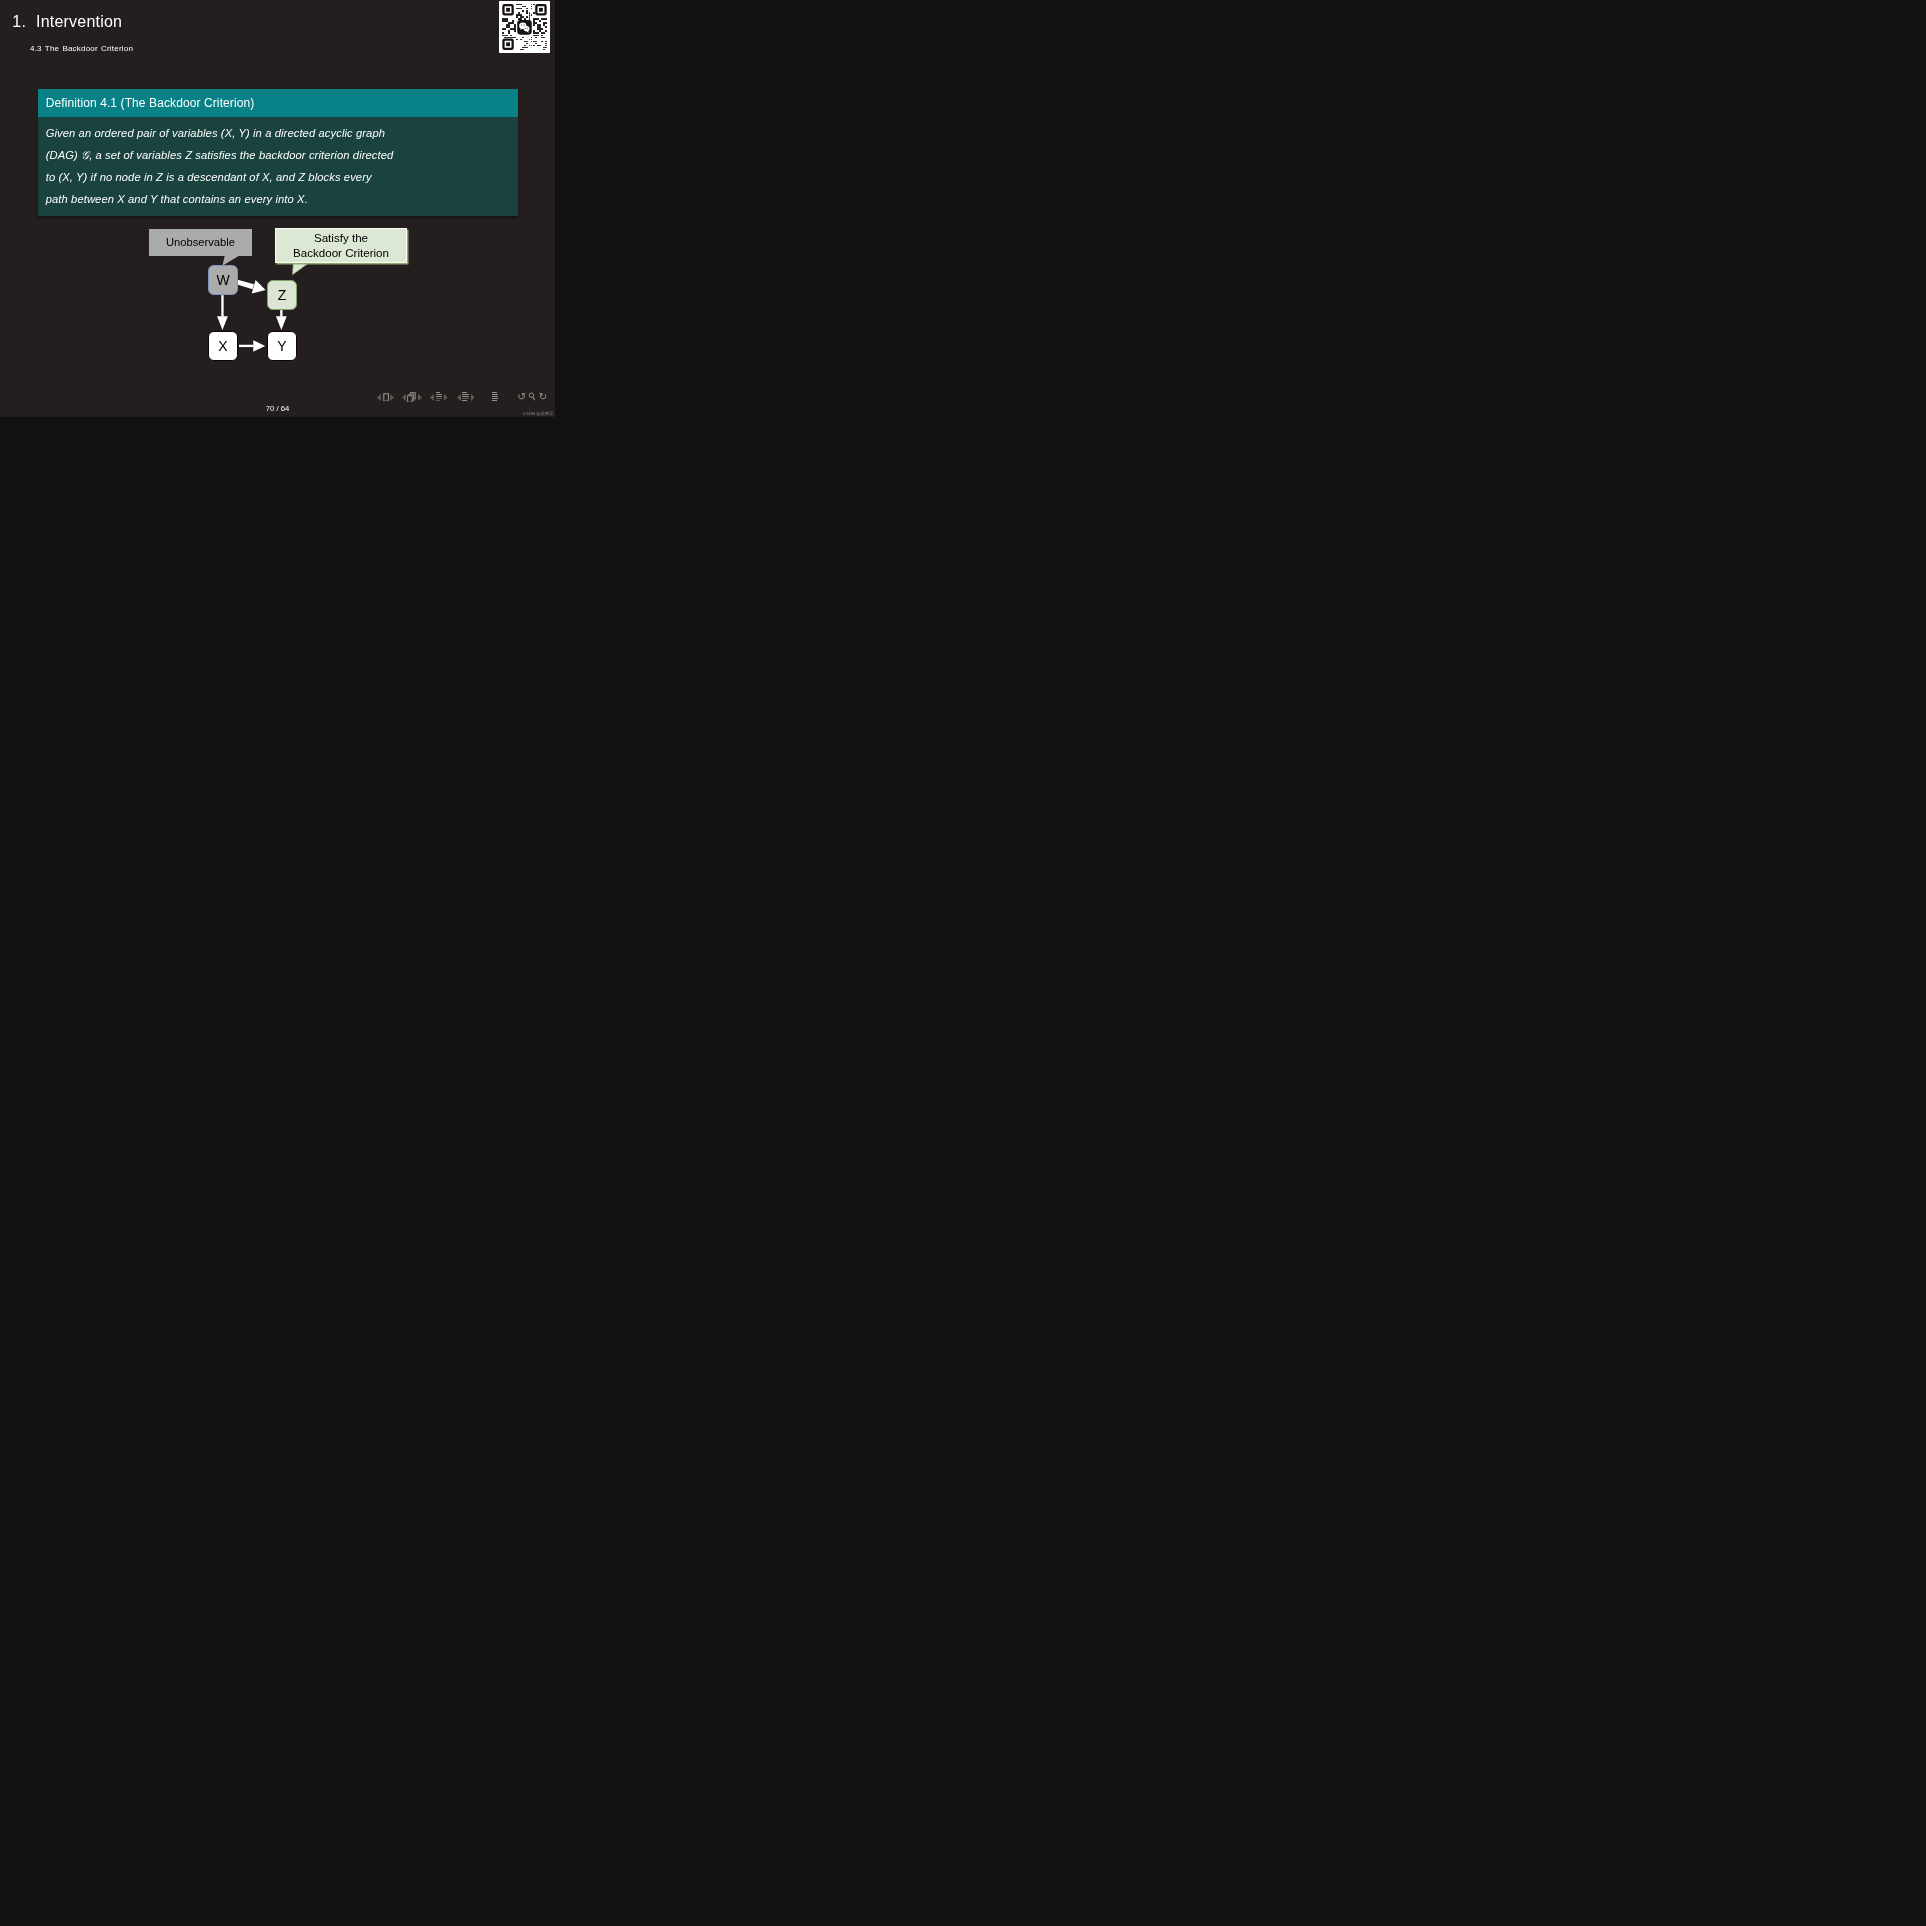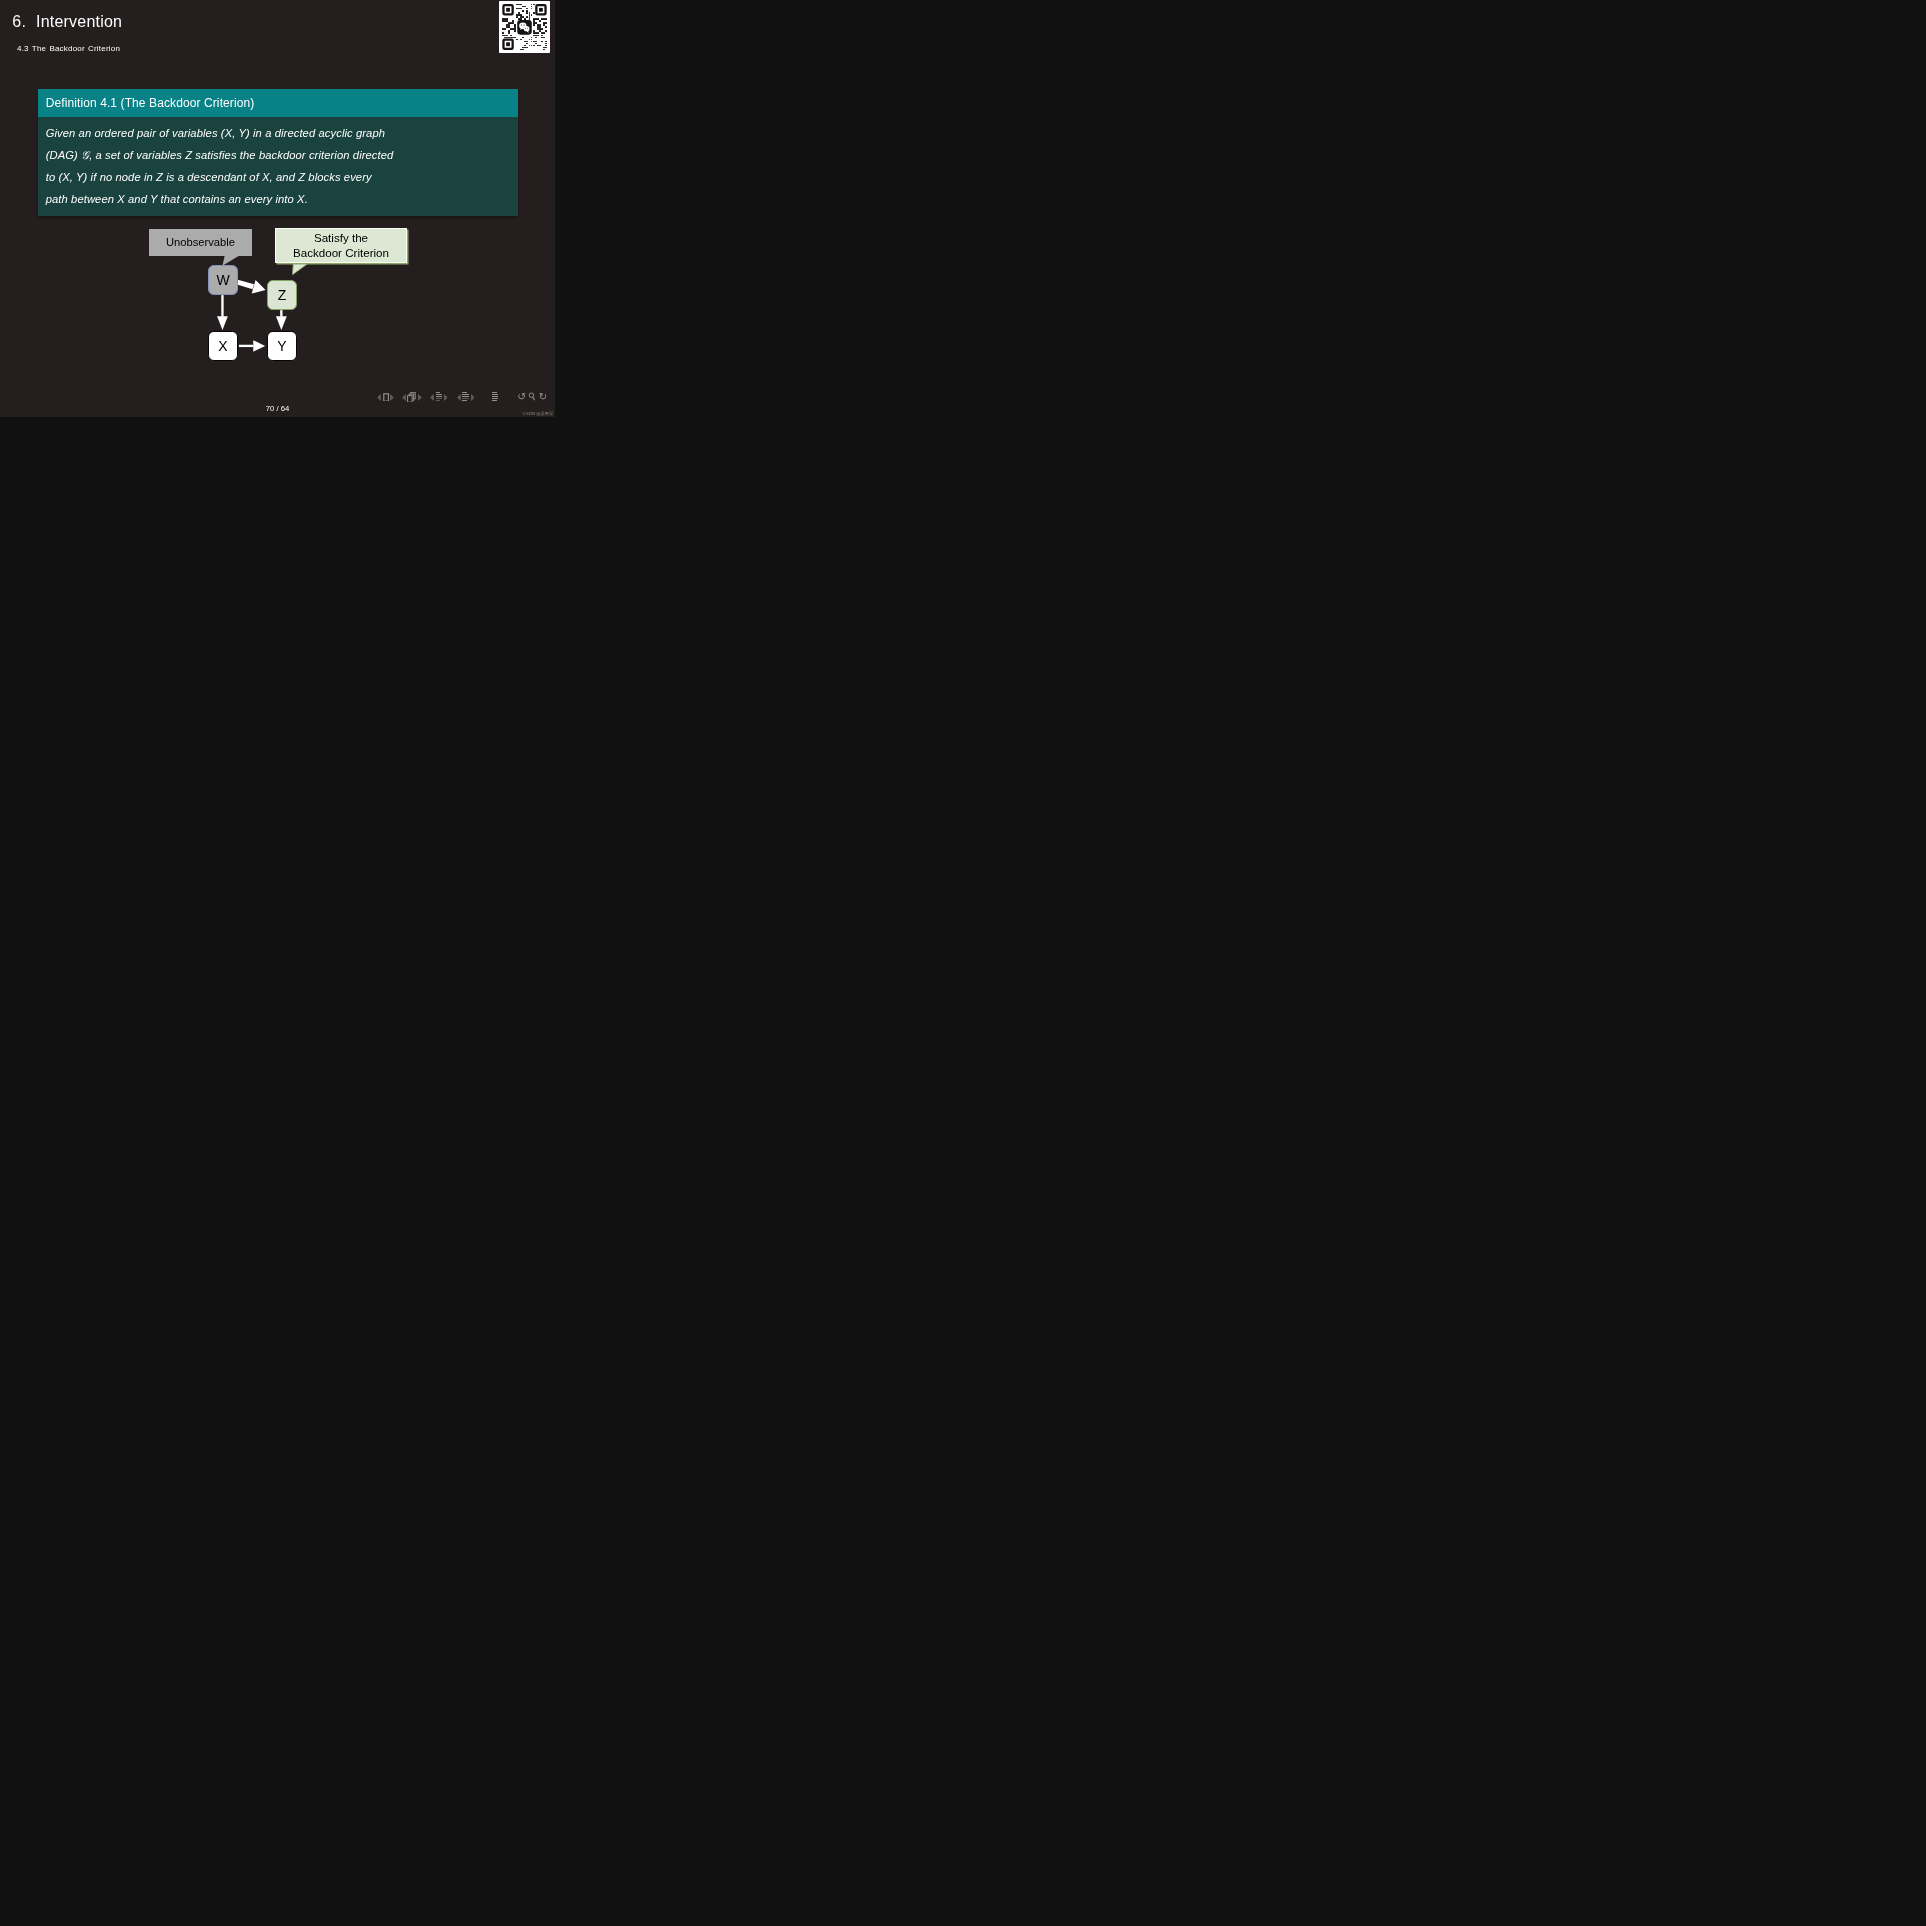--- a/index.html
+++ b/index.html
@@ -10,21 +10,21 @@
     -webkit-font-smoothing:antialiased;
   }
   .abs { position:absolute; }
 
   
   .title {
     left:12.3px; top:13px; color:#FFFFFF; font-size:16px; font-weight:400;
     word-spacing:5.4px; letter-spacing:0.2px;
   }
   .subtitle {
-    left:17px; top:44px; color:#FFFFFF; font-size:8px; font-weight:400;
+    left:30px; top:44px; color:#FFFFFF; font-size:8px; font-weight:400;
     letter-spacing:0.2px; word-spacing:0.8px;
   }
 
   
   .qr {
     left:499px; top:0.8px; width:51px; height:52px; background:#FFFFFF;
     border-radius:0.8px;
   }
   .qr svg, .qr .modules { position:absolute; left:0; top:0; }
   .qr .modules { width:51px; height:52px; }
@@ -91,21 +91,21 @@
   .uglyph {
     font-family:"DejaVu Sans", sans-serif; color:#928F8C; font-size:10.4px;
     line-height:9.2px; display:block; margin:0 0.8px;
   }
 </style>
 </head>
 <body>
 
 <div class="slide">
 
-  <div class="abs title">6. Intervention</div>
+  <div class="abs title">1. Intervention</div>
   <div class="abs subtitle">4.3 The Backdoor Criterion</div>
 
   <div class="abs qr">
     <div class="modules">
         <div class="dot" style="left: 17.3px; top: 3.1px;"></div>
         <div class="dot" style="left: 19.3px; top: 3.1px;"></div>
         <div class="dot" style="left: 21.4px; top: 3.1px;"></div>
         <div class="dot" style="left: 31.5px; top: 3.1px;"></div>
         <div class="dot" style="left: 34px; top: 3.1px;"></div>
         <div class="dot" style="left: 23.4px; top: 5.1px;"></div>

